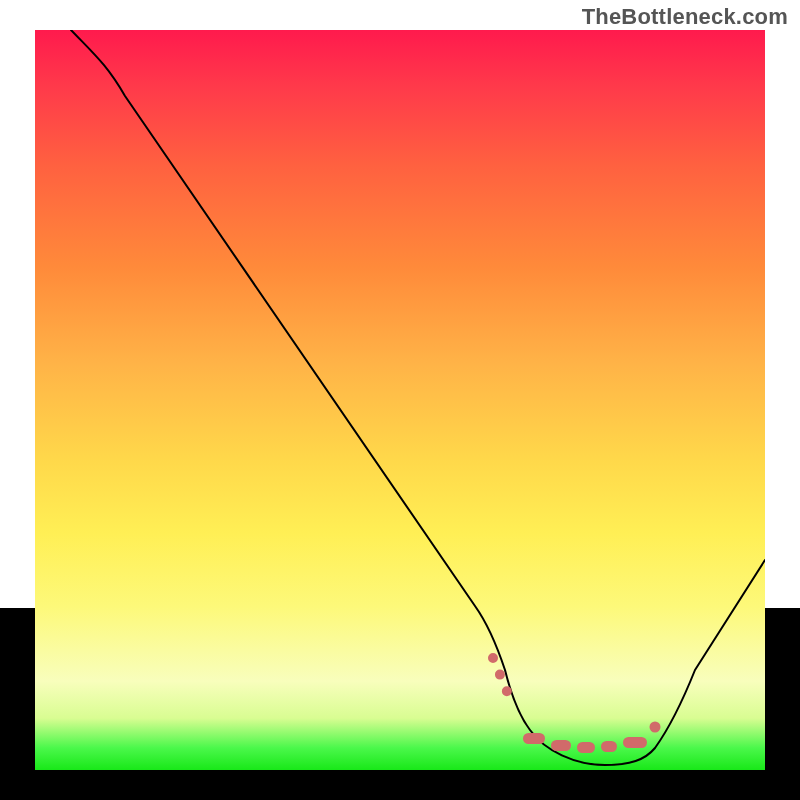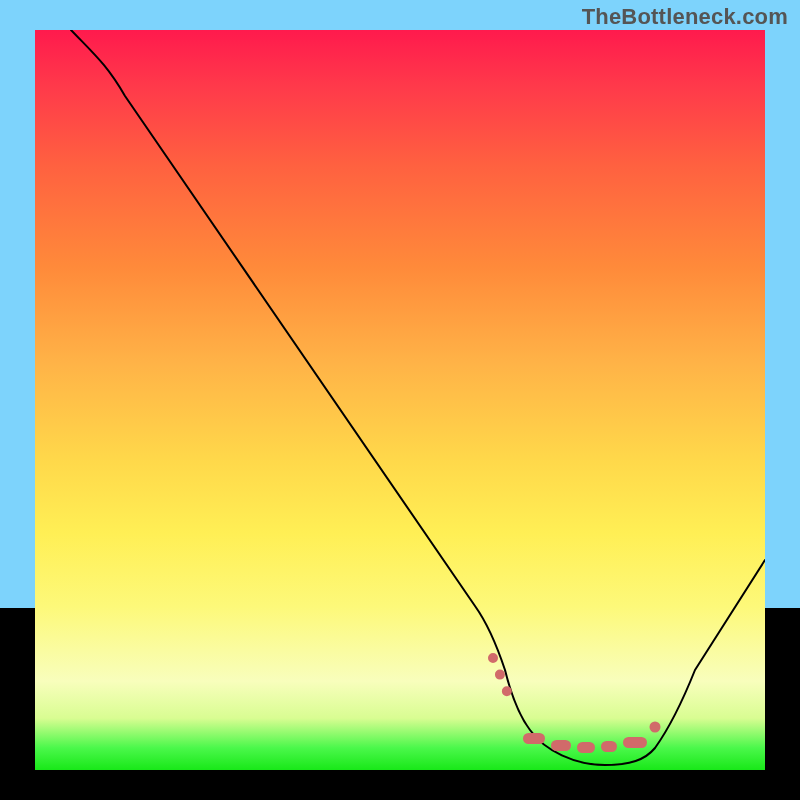--- a/index.html
+++ b/index.html
@@ -8,21 +8,21 @@
     width: 800px;
     height: 800px;
     background: #000;
     overflow: hidden;
     font-family: Arial, Helvetica, sans-serif;
   }
   .frame {
     position: relative;
     width: 800px;
     height: 608px;
-    background: #7dd3fc;
+    background: #ffffff;
   }
   .watermark {
     position: absolute;
     top: 4px;
     right: 12px;
     color: #555;
     font-size: 22px;
     font-weight: 600;
     letter-spacing: 0.2px;
     z-index: 10;

